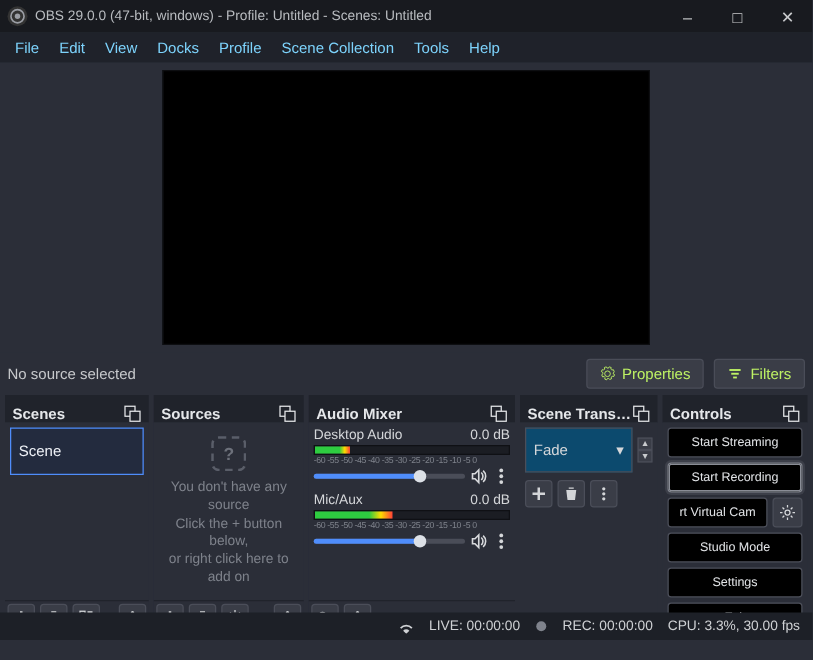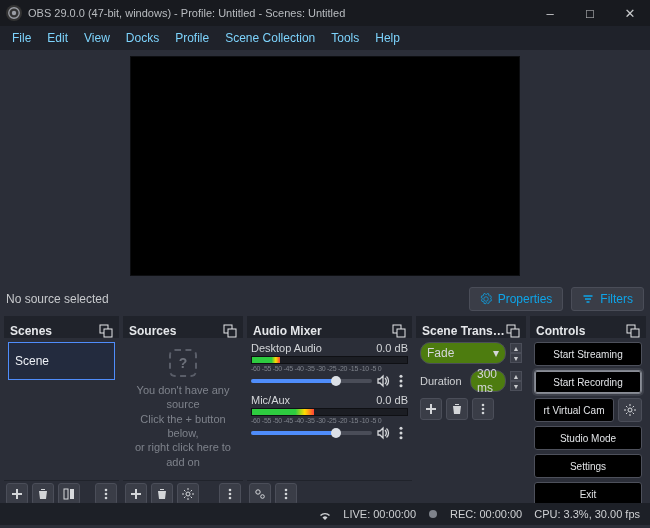--- a/index.html
+++ b/index.html
@@ -13,21 +13,21 @@
   
   .menubar { height: 24px; background: #1f222a; display: flex; align-items: center; padding: 0 4px; }
   .menubar .mitem { padding: 3px 8px; font-size: 12px; color: #7dd3fc; }
   
   .preview-wrap { display: flex; justify-content: center; padding: 6px 0 6px 0; background: #2b2e38; }
   .preview { width: 390px; height: 220px; background: #000; border: 1px solid #0d0e11; }
   
   .under-preview { height: 34px; display: flex; align-items: center; padding: 0 6px; gap: 8px; }
   .under-preview .nosrc { flex: 0 0 150px; font-size: 12px; color: #c7c9cc; }
   .under-preview .spacer { flex: 1; }
-  .tool-btn { background: #3a3d47; border: 1px solid #4a4d58; color: #0ea5e9; height: 24px; padding: 0 10px; display: flex; align-items: center; gap: 6px; font-size: 12px; border-radius: 3px; cursor: pointer; }
+  .tool-btn { background: #3a3d47; border: 1px solid #4a4d58; color: #bef264; height: 24px; padding: 0 10px; display: flex; align-items: center; gap: 6px; font-size: 12px; border-radius: 3px; cursor: pointer; }
   .tool-btn svg { width: 12px; height: 12px; fill: currentColor; }
   
   .docks { display: flex; gap: 4px; padding: 0 4px; height: 190px; }
   .dock { background: #2b2e38; display: flex; flex-direction: column; min-width: 0; }
   .dock.scenes  { width: 115px; }
   .dock.sources { width: 120px; }
   .dock.mixer   { width: 165px; }
   .dock.trans   { width: 110px; }
   .dock.controls{ flex: 1; }
   .dock-h { height: 22px; background: #20232b; display: flex; align-items: flex-end; padding: 0 6px; font-size: 12px; font-weight: 600; color: #e5e7ea; }
@@ -49,35 +49,35 @@
   .mix-top { display: flex; justify-content: space-between; font-size: 11px; color: #d4d6d9; }
   .meter { height: 8px; background: #1b1d23; border: 1px solid #0f1014; margin-top: 2px; position: relative; overflow: hidden; }
   .meter .bar { position: absolute; top: 0; bottom: 0; left: 0; background: linear-gradient(90deg, #2ecc40 0%, #2ecc40 70%, #ffdc00 85%, #ff4136 100%); }
   .scale { font-size: 7px; color: #7f838c; letter-spacing: -0.3px; margin-top: 1px; white-space: nowrap; overflow: hidden; }
   .mix-bot { display: flex; align-items: center; gap: 4px; margin-top: 2px; }
   .slider { flex: 1; height: 4px; background: #4a4d58; border-radius: 2px; position: relative; }
   .slider::before { content: ""; position: absolute; left: 0; top: 0; bottom: 0; width: 70%; background: #4f8dfb; border-radius: 2px; }
   .slider::after { content: ""; position: absolute; left: 70%; top: -3px; width: 10px; height: 10px; margin-left: -5px; background: #dce0e6; border-radius: 50%; }
   .speaker, .kebab { width: 14px; height: 14px; fill: #d5d7da; }
   
-  .sel { height: 22px; background: #4d7c0f; border: 1px solid #4b4e59; border-radius: 10px; display: flex; align-items: center; padding: 0 6px; font-size: 12px; color: #d5d7da; position: relative; }
+  .sel { height: 36px; background: #0c4a6e; border: 1px solid #4b4e59; border-radius: 0; display: flex; align-items: center; padding: 0 6px; font-size: 12px; color: #d5d7da; position: relative; }
   .sel .car { position: absolute; right: 6px; }
   .row { display: flex; align-items: center; gap: 4px; margin-bottom: 6px; }
   .row .lbl { font-size: 11px; flex: 0 0 46px; color: #cfd1d4; }
   .spin { display: flex; flex-direction: column; }
   .spin .arr { width: 12px; height: 10px; background: #3a3d47; border: 1px solid #4b4e59; display: flex; align-items: center; justify-content: center; font-size: 7px; color: #c9cbce; }
   
   .ctrl-list { display: flex; flex-direction: column; gap: 4px; }
   .ctrl-btn { height: 24px; background: #000000; border: 1px solid #4d505b; border-radius: 3px; display: flex; align-items: center; justify-content: center; font-size: 10px; color: #e2e4e7; cursor: pointer; }
   .ctrl-btn.focus { box-shadow: 0 0 0 1px #8a8d96 inset, 0 0 0 2px #3c3f49; border-color:#7e828b; }
   .vcam-row { display: flex; gap: 4px; }
   .vcam-row .ctrl-btn { flex: 1; overflow: hidden; white-space: nowrap; }
   .vcam-row .ibtn { width: 24px; height: 24px; flex: 0 0 24px; }
   
-  .status { position: absolute; left: 0; right: 0; bottom: 3px; height: 22px; background: #1d2027; display: flex; align-items: center; justify-content: flex-end; gap: 12px; padding: 0 10px; font-size: 11px; color: #cfd1d4; }
+  .status { position: absolute; left: 0; right: 0; bottom: 16px; height: 22px; background: #1d2027; display: flex; align-items: center; justify-content: flex-end; gap: 12px; padding: 0 10px; font-size: 11px; color: #cfd1d4; }
   .status .sitem { display: flex; align-items: center; gap: 4px; }
   .main { position: relative; height: calc(528px - 26px - 24px - 22px); overflow: hidden; }
 </style>
 </head>
 <body>
 
 <div class="titlebar">
   <div class="logo">
     <svg viewBox="0 0 16 16">
         <circle cx="8" cy="8" r="6" fill="none" stroke="#9b9ea5" stroke-width="1.5"></circle>
@@ -284,30 +284,20 @@
         <svg class="pop" viewBox="0 0 14 14">
             <rect x="1" y="1" width="8" height="8" fill="none" stroke="currentColor"></rect>
             <rect x="5" y="5" width="8" height="8" fill="#20232b" stroke="currentColor"></rect>
           </svg>
       </div>
       <div class="dock-body">
         <div class="row">
           <div class="sel" style="flex:1">
             <span>Fade</span>
             <span class="car">▾</span>
-          </div>
-          <div class="spin">
-            <div class="arr">▲</div>
-            <div class="arr">▼</div>
-          </div>
-        </div>
-        <div class="row">
-          <div class="lbl">Duration</div>
-          <div class="sel" style="flex:1">
-            <span>300 ms</span>
           </div>
           <div class="spin">
             <div class="arr">▲</div>
             <div class="arr">▼</div>
           </div>
         </div>
         <div class="row">
           <div class="ibtn">
               <svg viewBox="0 0 12 12">
                 <path d="M5 1h2v4h4v2H7v4H5V7H1V5h4z"></path>

